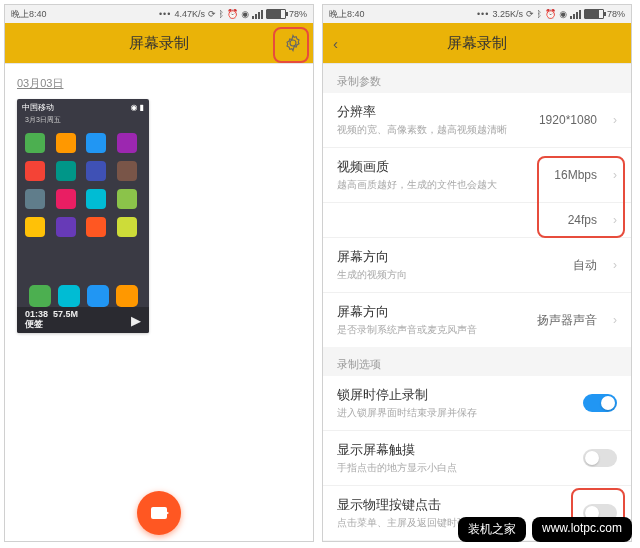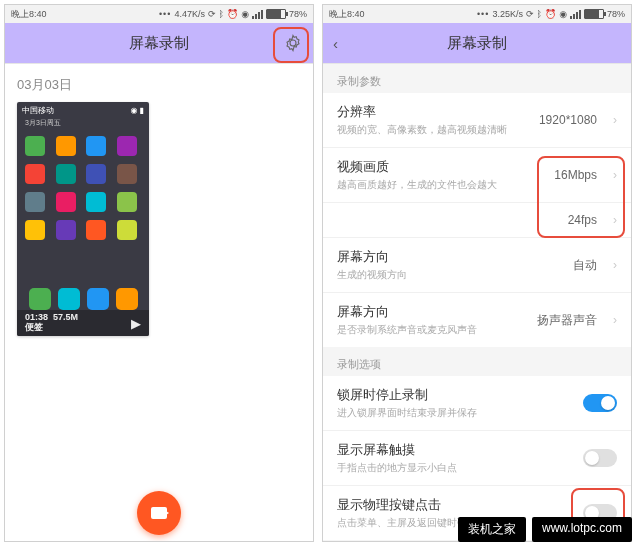--- a/index.html
+++ b/index.html
@@ -43,21 +43,21 @@
   .sig { display:inline-flex; align-items:flex-end; gap:1px; }
   .sig i { width:2px; background:#555; display:inline-block; }
   .sig i:nth-child(1){height:3px} .sig i:nth-child(2){height:5px}
   .sig i:nth-child(3){height:7px} .sig i:nth-child(4){height:9px}
   .batt { display:inline-block; width:18px; height:8px; border:1px solid #555; border-radius:1px; position:relative; }
   .batt::after { content:""; position:absolute; right:-3px; top:2px; width:2px; height:4px; background:#555; }
   .batt i { display:block; height:100%; width:78%; background:#555; }
   
   .header {
     height: 40px;
-    background: #c4b5fd;
+    background: #eab308;
     display: flex;
     align-items: center;
     justify-content: center;
     position: relative;
     border-bottom: 1px solid #e6e6e6;
   }
   .header .title { font-size: 15px; color: #333; }
   .header .back { position: absolute; left: 10px; font-size: 15px; color: #555; }
   .header .gear {
     position: absolute; right: 8px; top: 8px;
@@ -67,21 +67,21 @@
   .gear svg { width: 18px; height: 18px; }
   .hl-box {
     border: 2px solid #e74c3c;
     border-radius: 8px;
     position: absolute;
     pointer-events: none;
   }
   .hl1 { right: 4px; top: 4px; width: 32px; height: 32px; }
   
   .left-body { flex: 1; background: #fff; padding: 8px 12px; position: relative; }
-  .date { font-size: 13px; color: #888; margin: 4px 0 8px 0; }
+  .date { font-size: 11px; color: #888; margin: 4px 0 8px 0; text-decoration: underline; }
   .thumb {
     width: 132px; height: 234px;
     background: #3a3a44;
     border-radius: 2px;
     position: relative;
     overflow: hidden;
     box-shadow: 0 1px 3px rgba(0,0,0,0.2);
   }
   .thumb .tstatus {
     height: 16px; color:#fff; font-size:8px;
@@ -151,21 +151,21 @@
   
   .watermark {
     position: absolute;
     right: 8px; bottom: 6px;
     display: flex; gap: 6px;
     z-index: 50;
   }
   .watermark span {
     background:#000; color:#fff;
     font-size: 12px; padding: 4px 10px;
-    border-radius: 2px;
+    border-radius: 8px;
     font-family: Arial, sans-serif;
   }
 </style>
 </head>
 <body>
 
 <div class="phones">
 
   <div class="phone">
     <div class="status">

